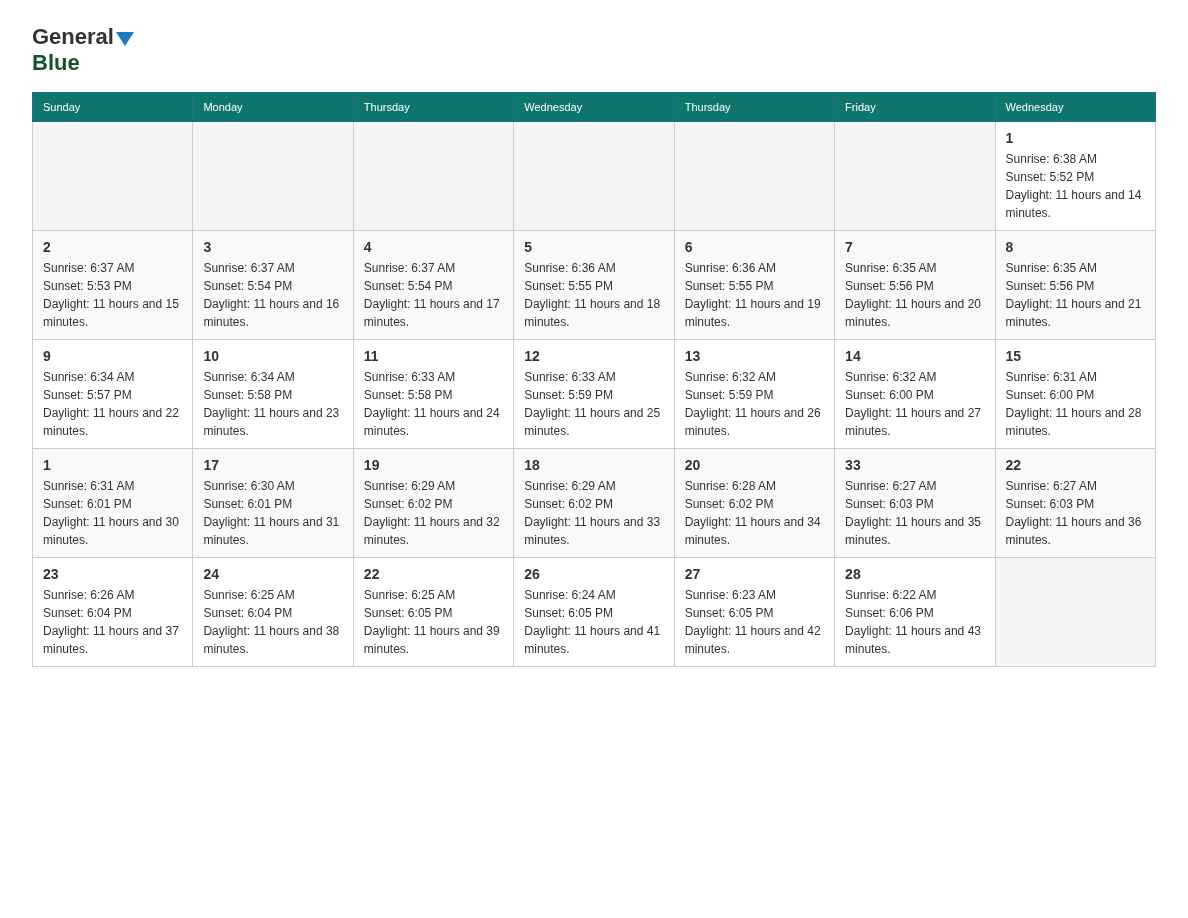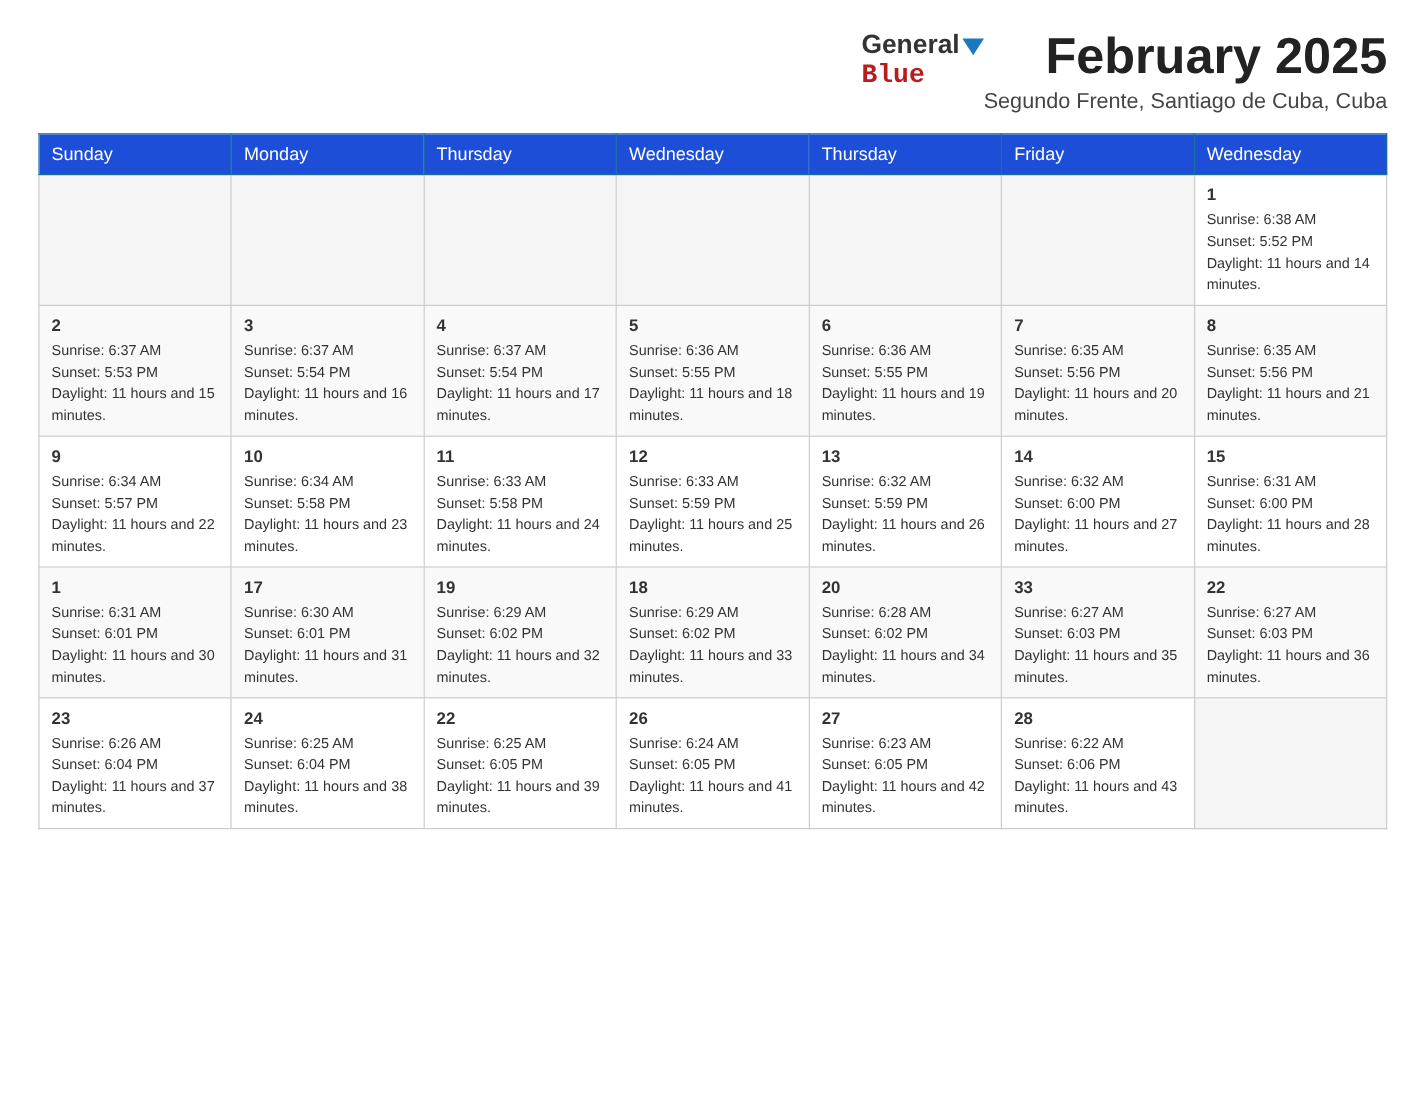--- a/index.html
+++ b/index.html
@@ -5,34 +5,33 @@
     * { box-sizing: border-box; margin: 0; padding: 0; }
     body {
       font-family: Arial, sans-serif;
       background: #fff;
       padding: 24px 32px;
       width: 1188px;
       min-height: 918px;
     }
     .header {
       display: flex;
-      justify-content: flex-end;
+      justify-content: flex-start;
       align-items: flex-start;
       margin-bottom: 16px;
     }
     .logo-text-general {
       font-size: 22px;
       font-weight: bold;
       color: #333;
     }
     .logo-text-blue {
       font-size: 22px;
       font-weight: bold;
-      color: #b91c1c;
-      font-family: Liberation Mono, monospace;
+      color: #14532d;
     }
     .title-block {
       text-align: right;
     }
     .month-title {
       font-size: 42px;
       font-weight: bold;
       color: #222;
       line-height: 1.1;
     }
@@ -40,23 +39,23 @@
       font-size: 18px;
       color: #444;
       margin-top: 4px;
     }
     .calendar {
       width: 100%;
       border-collapse: collapse;
       margin-top: 8px;
     }
     .calendar thead th {
-      background: #1d4ed8;
+      background: #0f766e;
       color: #fff;
-      font-size: 15px;
+      font-size: 11px;
       font-weight: normal;
       padding: 8px 10px;
       text-align: left;
       border: 1px solid #1a6fa0;
     }
     .calendar tbody td {
       vertical-align: top;
       padding: 8px 10px;
       border: 1px solid #ccc;
       font-size: 12.5px;
@@ -107,24 +106,20 @@
 </head>
 <body>
 
 <div class="header">
   <div class="logo-wrapper">
     <div class="logo-row">
       <span class="logo-text-general">General</span>
       <span class="logo-arrow"></span>
     </div>
     <span class="logo-text-blue">Blue</span>
-  </div>
-  <div class="title-block">
-    <div class="month-title">February 2025</div>
-    <div class="subtitle">Segundo Frente, Santiago de Cuba, Cuba</div>
   </div>
 </div>
 
 <table class="calendar">
   <thead>
     <tr id="header-row">
         <th>Sunday</th>
         <th>Monday</th>
         <th>Thursday</th>
         <th>Wednesday</th>

